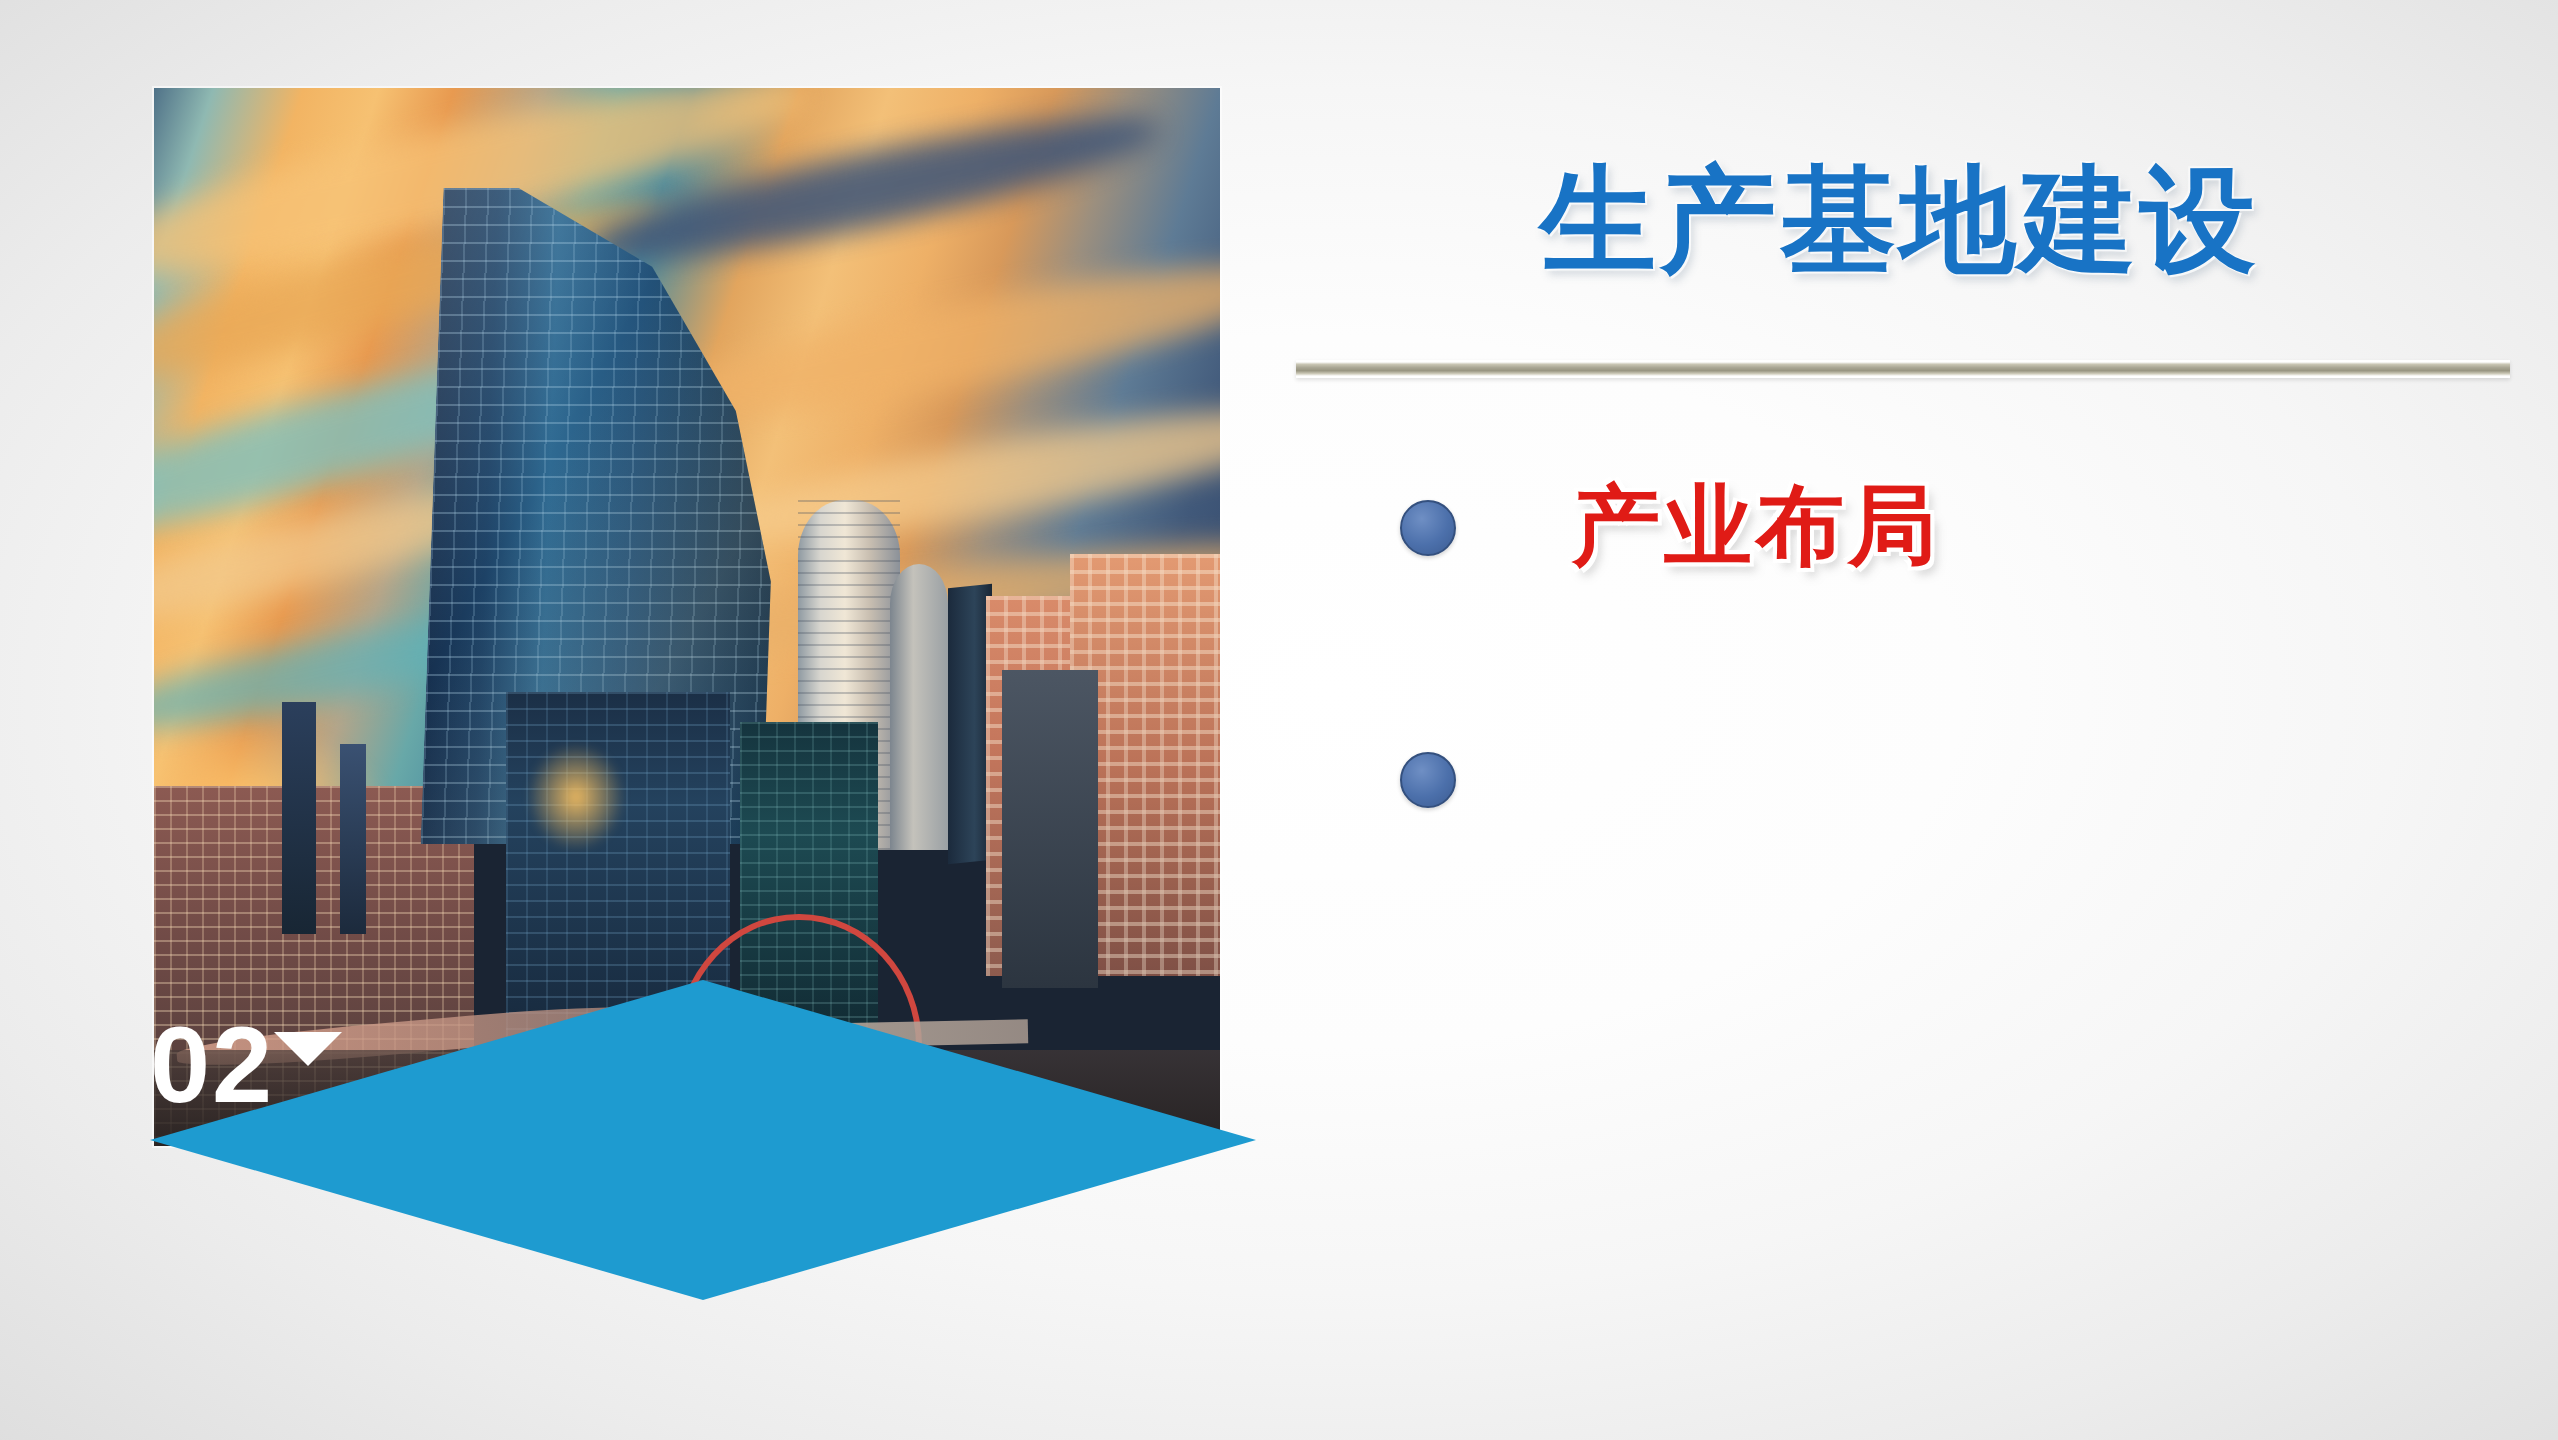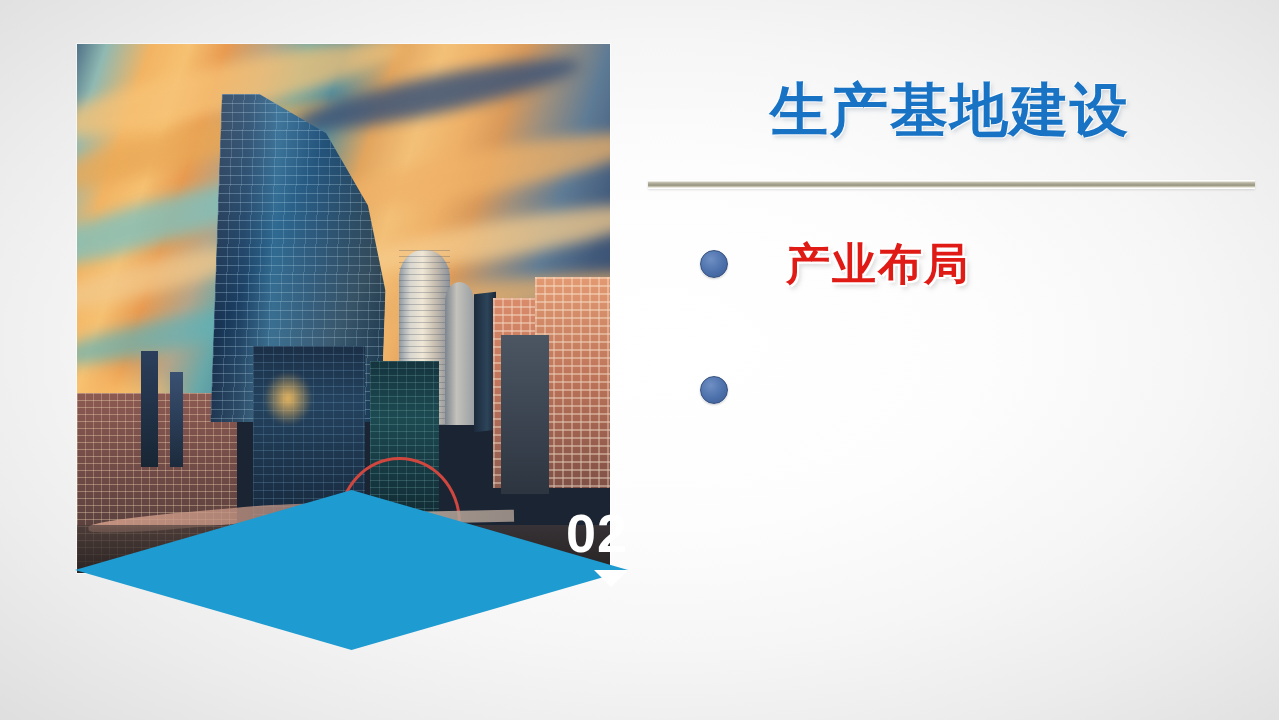--- a/index.html
+++ b/index.html
@@ -242,22 +242,22 @@
     width: 553px;
     height: 160px;
     background: #1e9bd0;
     clip-path: polygon(50% 0%, 100% 50%, 50% 100%, 0% 50%);
     z-index: 5;
   }
   .diamond-content {
     position: absolute;
     left: 0; top: 0; width: 100%; height: 100%;
     display: flex;
-    flex-direction: column;
-    align-items: flex-end;
+    flex-direction: row;
+    align-items: flex-start;
     justify-content: flex-start;
     padding-top: 16px;
     box-sizing: border-box;
     color: #ffffff;
     z-index: 6;
   }
   .num02 {
     font-size: 54px;
     font-weight: 700;
     letter-spacing: 1px;

